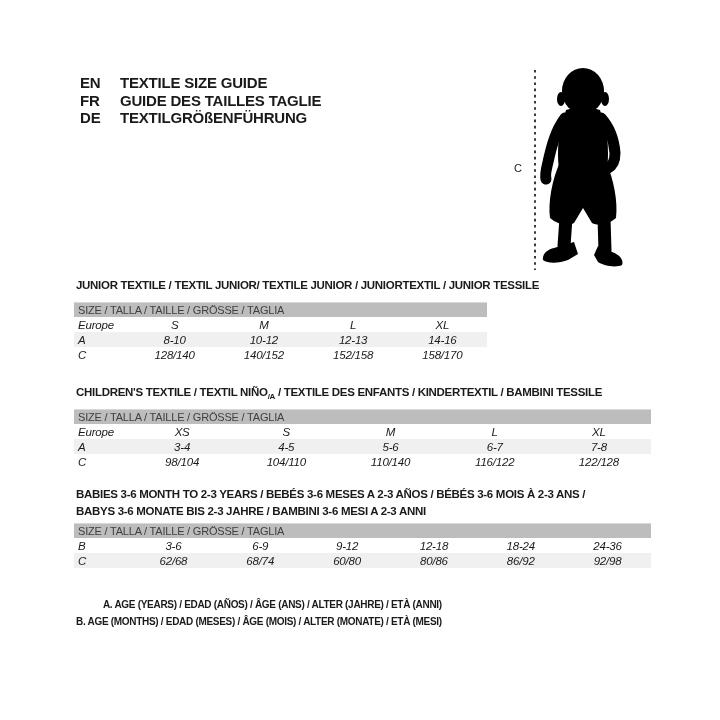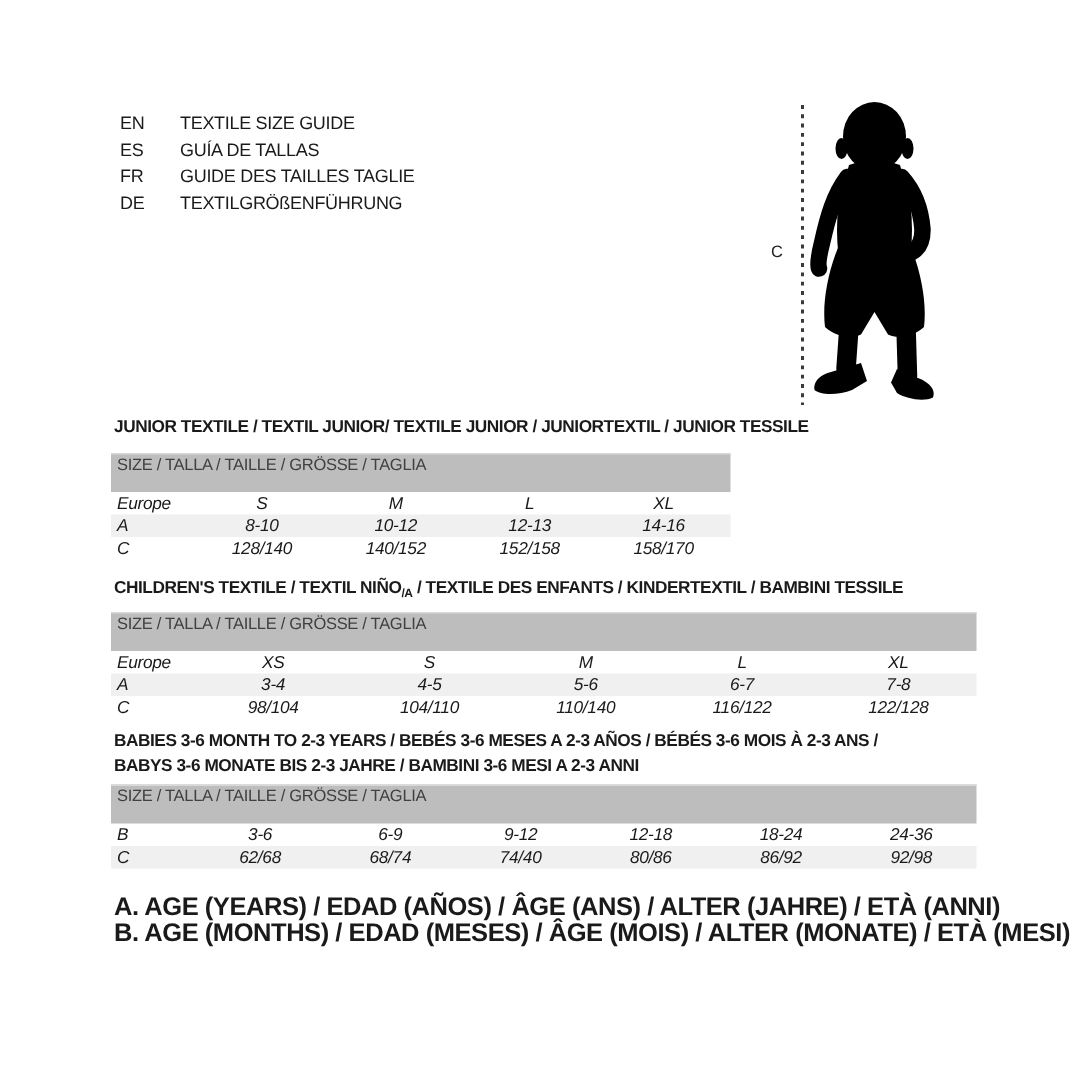--- a/index.html
+++ b/index.html
@@ -8,60 +8,56 @@
     position:relative;
     background:#ffffff;
     font-family:"Liberation Sans", sans-serif;
     color:#1a1a1a;
     overflow:hidden;
   }
   .abs { position:absolute; }
 
   
   #legend { left:80px; top:74px; }
-  .legend-row { display:flex; line-height:17.5px; font-size:12px; font-weight:normal; letter-spacing:-0.2px; white-space:nowrap; }
+  .legend-row { display:flex; line-height:17.5px; font-size:15px; font-weight:bold; letter-spacing:-0.2px; white-space:nowrap; }
   .legend-code { width:40px; }
 
   
   #figure { left:508px; top:62px; width:130px; height:214px; }
   #figure svg { position:absolute; left:0; top:0; }
   #figure-label { position:absolute; left:6px; top:100px; font-size:11px; color:#222222; }
 
   
   .size-table { position:absolute; }
   .tbl-title { font-size:11.5px; font-weight:bold; letter-spacing:-0.3px; line-height:17px; white-space:nowrap; margin-left:2px; }
   #table-0 .tbl-title { margin-bottom:8px;text-align:center; }
   #table-1 .tbl-title { margin-bottom:4px; }
   #table-2 .tbl-title.last { margin-bottom:3px; }
   .size-bar {
-    height:26px; background:#bdbdbd; color:#404040;
+    height:15px; background:#bdbdbd; color:#404040;
     font-size:11px; line-height:14px; padding-left:4px;
     letter-spacing:-0.2px; border-top:1px solid #d8d8d8; white-space:nowrap;
   }
   .t-row { display:flex; height:15px; align-items:center; font-size:11.5px; letter-spacing:-0.2px;font-style:italic; }
   .t-row.striped { background:#f0f0f0; }
   .t-label { width:56px; padding-left:4px; }
   .t-cell { flex:1; text-align:center; }
   sub.small { font-size:8px; letter-spacing:-0.3px; }
 
   
   #notes { left:76px; top:596px; }
-  .note-line { font-size:17px; font-weight:bold; line-height:17.3px; letter-spacing:-0.3px; white-space:nowrap; }
+  .note-line { font-size:10px; font-weight:bold; line-height:17.3px; letter-spacing:-0.3px; white-space:nowrap;text-align:right; }
 </style>
 </head>
 <body>
 
 <div class="abs" id="legend">
     <div class="legend-row">
       <span class="legend-code">EN</span>
       <span>TEXTILE SIZE GUIDE</span>
-    </div>
-    <div class="legend-row">
-      <span class="legend-code">ES</span>
-      <span>GUÍA DE TALLAS</span>
     </div>
     <div class="legend-row">
       <span class="legend-code">FR</span>
       <span>GUIDE DES TAILLES TAGLIE</span>
     </div>
     <div class="legend-row">
       <span class="legend-code">DE</span>
       <span>TEXTILGRÖßENFÜHRUNG</span>
     </div>
   </div>
@@ -153,21 +149,21 @@
       <div class="t-cell">6-9</div>
       <div class="t-cell">9-12</div>
       <div class="t-cell">12-18</div>
       <div class="t-cell">18-24</div>
       <div class="t-cell">24-36</div>
     </div>
     <div class="t-row striped">
       <div class="t-label">C</div>
       <div class="t-cell">62/68</div>
       <div class="t-cell">68/74</div>
-      <div class="t-cell">74/40</div>
+      <div class="t-cell">60/80</div>
       <div class="t-cell">80/86</div>
       <div class="t-cell">86/92</div>
       <div class="t-cell">92/98</div>
     </div>
   </section>
 
 <div class="abs" id="notes">
     <div class="note-line">A. AGE (YEARS) / EDAD (AÑOS) / ÂGE (ANS) / ALTER (JAHRE) / ETÀ (ANNI)</div>
     <div class="note-line">B. AGE (MONTHS) / EDAD (MESES) / ÂGE (MOIS) / ALTER (MONATE) / ETÀ (MESI)</div>
   </div>

